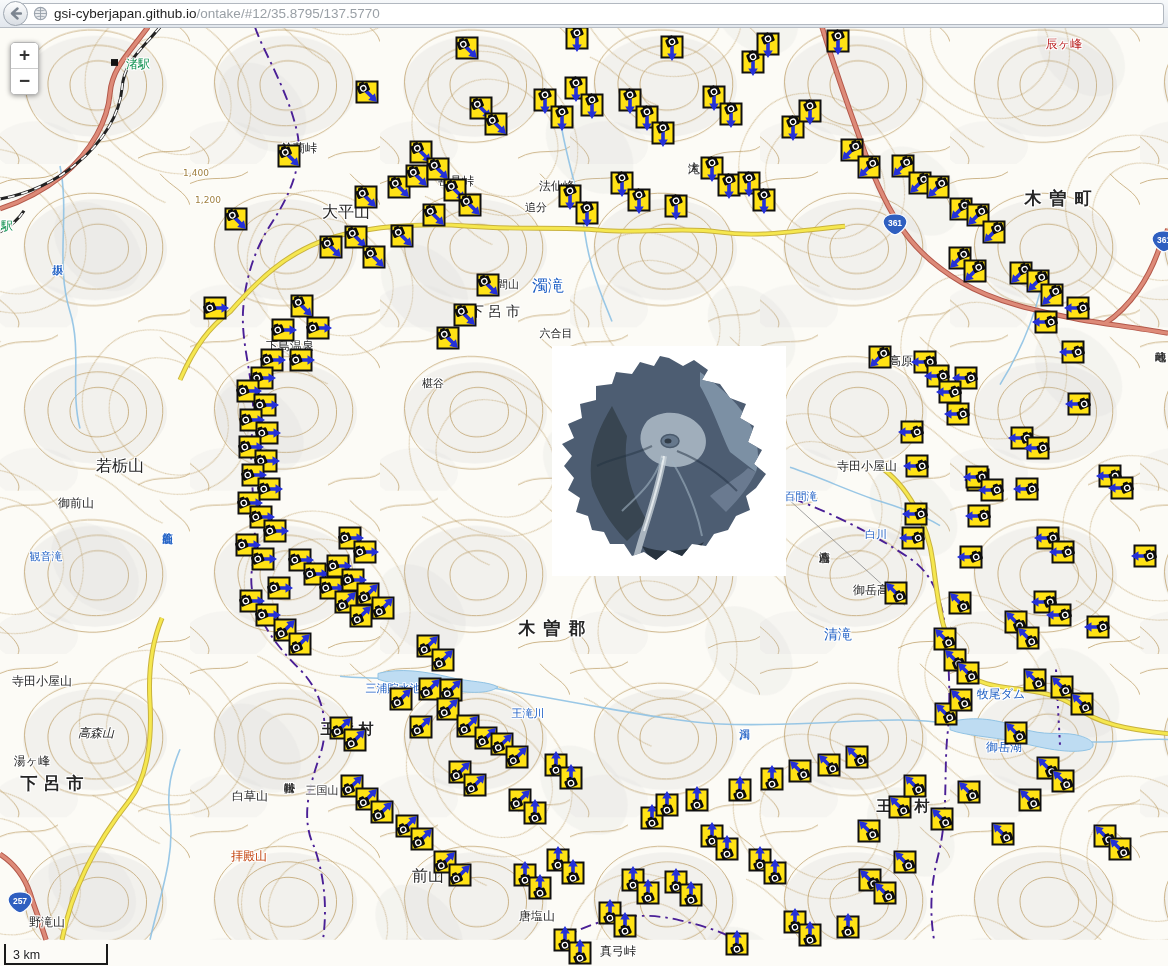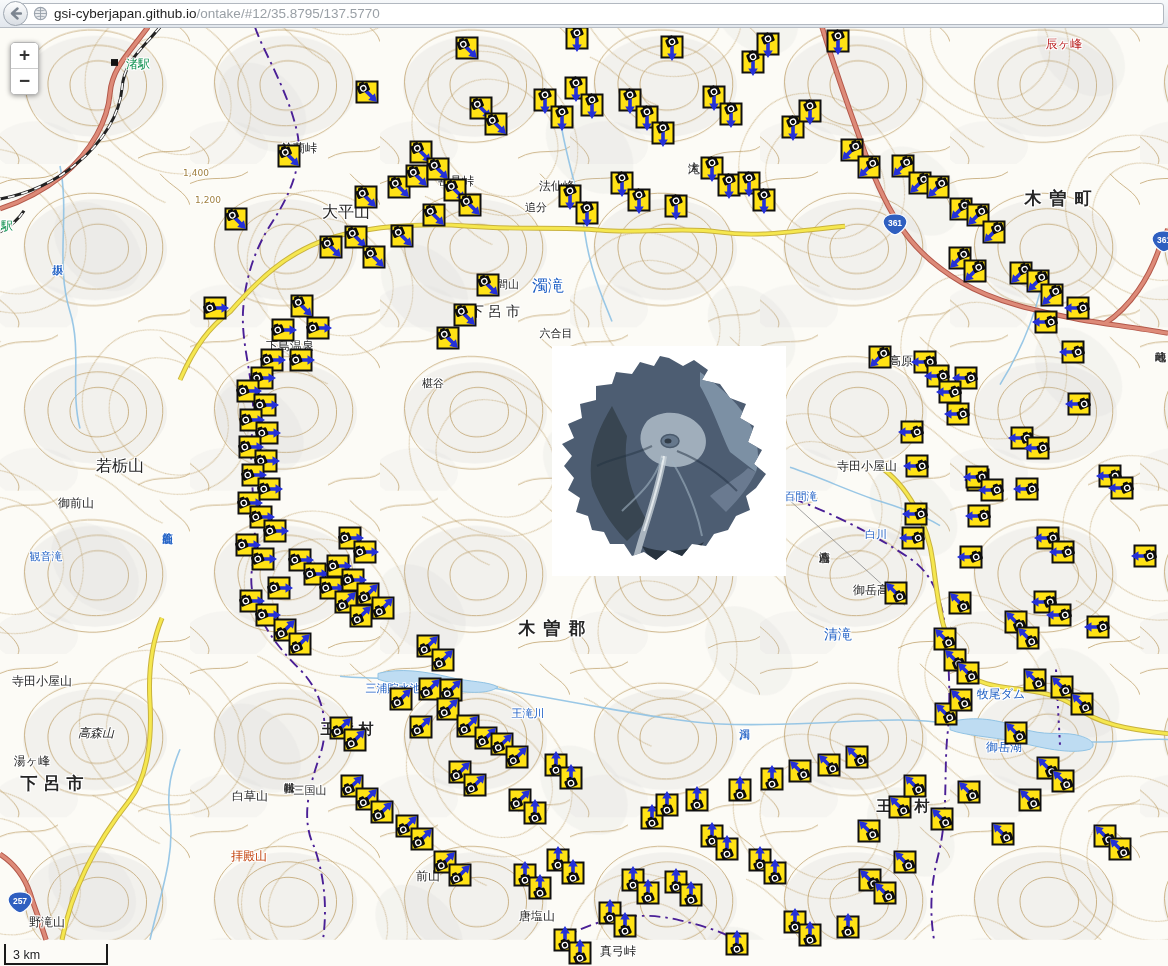--- a/index.html
+++ b/index.html
@@ -203,23 +203,23 @@
       <span class="lbl v" style="left: 744px; top: 720px; font-size: 11px; color: rgb(30, 95, 196);">濁川</span>
       <span class="lbl" style="left: 1001px; top: 694px; font-size: 12px; color: rgb(30, 95, 196);">牧尾ダム</span>
       <span class="lbl" style="left: 1004px; top: 747px; font-size: 12px; color: rgb(30, 95, 196);">御岳湖</span>
       <span class="lbl" style="left: 905px; top: 806px; font-size: 15px; color: rgb(38, 38, 38); letter-spacing: 4px; font-weight: bold;">王滝村</span>
       <span class="lbl" style="left: 42px; top: 681px; font-size: 12px; color: rgb(38, 38, 38);">寺田小屋山</span>
       <span class="lbl" style="left: 96px; top: 733px; font-size: 12px; color: rgb(38, 38, 38); font-style: italic;">高森山</span>
       <span class="lbl" style="left: 32px; top: 761px; font-size: 12px; color: rgb(38, 38, 38);">湯ヶ峰</span>
       <span class="lbl" style="left: 55px; top: 783px; font-size: 17px; color: rgb(38, 38, 38); letter-spacing: 6px; font-weight: bold;">下呂市</span>
       <span class="lbl" style="left: 250px; top: 796px; font-size: 12px; color: rgb(38, 38, 38);">白草山</span>
       <span class="lbl v" style="left: 289px; top: 773px; font-size: 11px; color: rgb(38, 38, 38);">鞍掛峠</span>
-      <span class="lbl" style="left: 310px; top: 790px; font-size: 11px; color: rgb(38, 38, 38);">三国山</span>
+      <span class="lbl" style="left: 322px; top: 790px; font-size: 11px; color: rgb(38, 38, 38);">三国山</span>
       <span class="lbl" style="left: 249px; top: 856px; font-size: 12px; color: #c2410c;">拝殿山</span>
-      <span class="lbl" style="left: 428px; top: 876px; font-size: 12px; color: rgb(38, 38, 38);">前山</span>
+      <span class="lbl" style="left: 428px; top: 876px; font-size: 16px; color: rgb(38, 38, 38);">前山</span>
       <span class="lbl" style="left: 537px; top: 916px; font-size: 12px; color: rgb(38, 38, 38);">唐塩山</span>
       <span class="lbl" style="left: 47px; top: 922px; font-size: 12px; color: rgb(38, 38, 38); font-family: Liberation Serif, serif;">野滝山</span>
       <span class="lbl" style="left: 618px; top: 951px; font-size: 12px; color: rgb(38, 38, 38);">真弓峠</span>
       <span class="lbl v" style="left: 1160px; top: 342px; font-size: 11px; color: rgb(38, 38, 38);">地蔵峠</span>
     </div>
   <div class="layer">
       <svg class="mk" width="36" height="36" viewBox="-18 -18 36 36" style="left: 449px; top: 30px;">
         <rect x="-10.5" y="-10.5" width="21" height="21" fill="#ffe215" stroke="#101010" stroke-width="2"></rect>
         <g transform="rotate(45)">
           <path d="M-3,-1.8 L6.5,-1.8 L6.5,-4.8 L14,0 L6.5,4.8 L6.5,1.8 L-3,1.8 Z" fill="#2430d8"></path>

